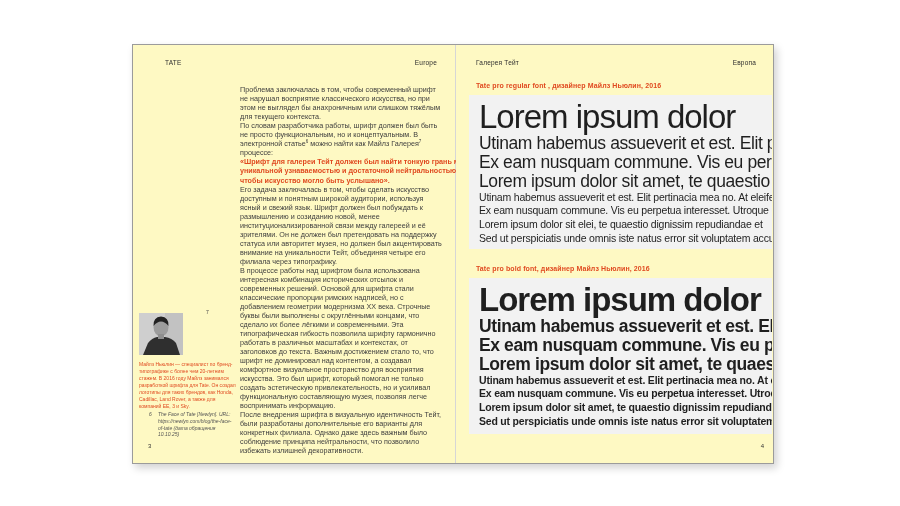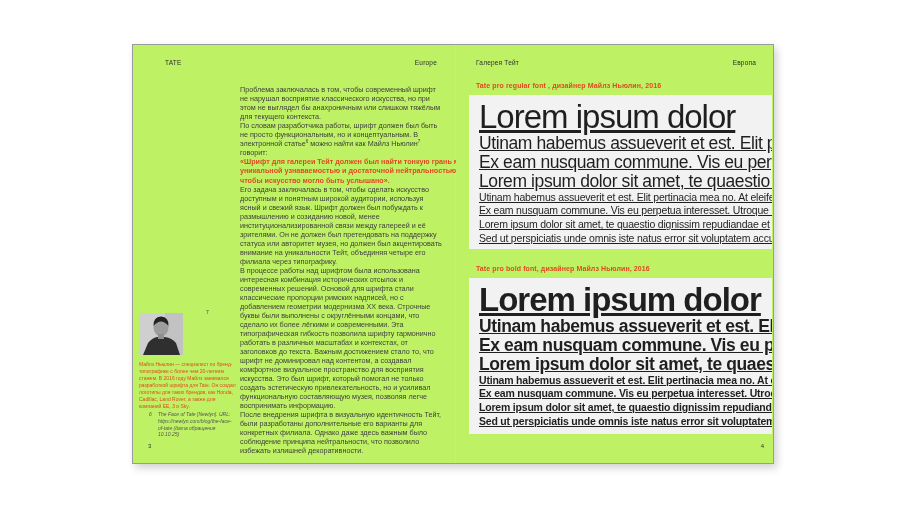--- a/index.html
+++ b/index.html
@@ -1,19 +1,19 @@
 <!DOCTYPE html>
 <html><head>
 <meta charset="utf-8">
 <style>
   html,body{margin:0;padding:0;width:900px;height:506px;background:#ffffff;overflow:hidden;
     font-family:"Liberation Sans", sans-serif;}
   .spread{position:absolute;left:132px;top:44px;width:640px;height:418px;display:flex;
     background:#ffffff;border:1px solid #9b9b9b;box-shadow:3px 4px 8px rgba(0,0,0,.18);}
-  .page{position:relative;background:#bef264;}
+  .page{position:relative;background:#fef9c3;}
   .page-left{width:322px;border-right:1px solid #d6d6d6;}
   .page-right{width:317px;}
   .hdr{position:absolute;top:14px;font-size:6.5px;color:#2d2d2d;letter-spacing:.2px;}
   .hdr-l{left:32px;} .hdr-r{right:18px;}
   .page-right .hdr-l{left:20px;} .page-right .hdr-r{right:17px;}
 
   
   .bodycol{position:absolute;left:107px;top:40px;width:202px;font-size:7.2px;line-height:1.25;
     color:#3d3d3d;text-align:left;}
   .bodycol p{margin:0;}
@@ -26,39 +26,39 @@
   .footnote{position:absolute;left:16px;top:366px;width:88px;font-size:5px;line-height:1.35;
     color:#555;font-style:italic;display:flex;}
   .footnote .fmark{flex:0 0 9px;font-style:italic;}
   .pageno{position:absolute;bottom:14px;font-size:6px;color:#333;}
   .pageno-l{left:15px;} .pageno-r{right:9px;}
 
   
   .speclabel{position:absolute;left:20px;color:#e04a20;font-size:7px;font-weight:bold;letter-spacing:.1px;}
   .label-1{top:37px;} .label-2{top:220px;}
   .panel{position:absolute;left:13px;right:1px;background:#f2f2f2;overflow:hidden;
-    padding:5px 0 0 10px;box-sizing:border-box;color:#1f1f1f;text-decoration:underline;}
+    padding:5px 0 0 10px;box-sizing:border-box;color:#1f1f1f;}
   .panel-1{top:50px;height:154px;}
   .panel-2{top:233px;height:156px;font-weight:bold;}
   .spec-display{font-size:33px;line-height:1.02;letter-spacing:-1px;white-space:nowrap;}
   .spec-mid{font-size:17.5px;line-height:1.09;letter-spacing:-.4px;white-space:nowrap;}
   .spec-small{font-size:10.5px;line-height:1.3;letter-spacing:-.2px;white-space:nowrap;}
 </style>
 </head>
 <body>
 
 <div class="spread">
 
   <div class="page page-left">
     <div class="hdr hdr-l">TATE</div>
     <div class="hdr hdr-r">Europe</div>
 
     <div class="bodycol">
       <p>Проблема заключалась в том, чтобы современный шрифт не нарушал восприятие классического искусства, но при этом не выглядел бы анахроничным или слишком тяжёлым для текущего контекста.</p>
-      <p><span>По словам разработчика работы, шрифт должен был быть не просто функциональным, но и концептуальным. В электронной статье</span><sup>6</sup><span> можно найти как Майлз Ньюлин</span><sup>7</sup><span> говорит:</span></p>
+      <p><span>По словам разработчика работы, шрифт должен был быть не просто функциональным, но и концептуальным. В электронной статье</span><sup>6</sup><span> можно найти как Майлз Галерея</span><sup>7</sup><span> процессе:</span></p>
       <p class="quote">«Шрифт для галереи Тейт должен был найти тонкую грань между уникальной узнаваемостью и достаточной нейтральностью, чтобы искусство могло быть услышано».</p>
       <p>Его задача заключалась в том, чтобы сделать искусство доступным и понятным широкой аудитории, используя ясный и свежий язык. Шрифт должен был побуждать к размышлению и созиданию новой, менее институционализированной связи между галереей и её зрителями. Он не должен был претендовать на поддержку статуса или авторитет музея, но должен был акцентировать внимание на уникальности Тейт, объединяя четыре его филиала через типографику.</p>
       <p>В процессе работы над шрифтом была использована интересная комбинация исторических отсылок и современных решений. Основой для шрифта стали классические пропорции римских надписей, но с добавлением геометрии модернизма XX века. Строчные буквы были выполнены с округлёнными концами, что сделало их более лёгкими и современными. Эта типографическая гибкость позволила шрифту гармонично работать в различных масштабах и контекстах, от заголовков до текста. Важным достижением стало то, что шрифт не доминировал над контентом, а создавал комфортное визуальное пространство для восприятия искусства. Это был шрифт, который помогал не только создать эстетическую привлекательность, но и усиливал функциональную составляющую музея, позволяя легче воспринимать информацию.</p>
       <p>После внедрения шрифта в визуальную идентичность Тейт, были разработаны дополнительные его варианты для конкретных филиала. Однако даже здесь важным было соблюдение принципа нейтральности, что позволило избежать излишней декоративности.</p>
     </div>
 
     <div class="photo-marker">7</div>
     <div class="photo">
       <svg width="44" height="42" viewBox="0 0 44 42" xmlns="http://www.w3.org/2000/svg">
         <rect x="0" y="0" width="44" height="42" fill="#cfcfcf"></rect>
@@ -84,21 +84,21 @@
     <div class="hdr hdr-r">Европа</div>
 
     <div class="speclabel label-1">Tate pro regular font , дизайнер Майлз Ньюлин, 2016</div>
     <div class="panel panel-1">
       <div class="spec-display">Lorem ipsum dolor</div>
       <div class="spec-mid">Utinam habemus assueverit et est. Elit pertin</div>
       <div class="spec-mid">Ex eam nusquam commune. Vis eu perpetua</div>
       <div class="spec-mid">Lorem ipsum dolor sit amet, te quaestio dig</div>
       <div class="spec-small">Utinam habemus assueverit et est. Elit pertinacia mea no. At eleifen</div>
       <div class="spec-small">Ex eam nusquam commune. Vis eu perpetua interesset. Utroque er</div>
-      <div class="spec-small">Lorem ipsum dolor sit amet, te quaestio dignissim repudiandae et</div>
+      <div class="spec-small">Lorem ipsum dolor sit elei, te quaestio dignissim repudiandae et</div>
       <div class="spec-small">Sed ut perspiciatis unde omnis iste natus error sit voluptatem accus</div>
     </div>
 
     <div class="speclabel label-2">Tate pro bold font, дизайнер Майлз Ньюлин, 2016</div>
     <div class="panel panel-2">
       <div class="spec-display">Lorem ipsum dolor</div>
       <div class="spec-mid">Utinam habemus assueverit et est. Elit per</div>
       <div class="spec-mid">Ex eam nusquam commune. Vis eu perpet</div>
       <div class="spec-mid">Lorem ipsum dolor sit amet, te quaestio d</div>
       <div class="spec-small">Utinam habemus assueverit et est. Elit pertinacia mea no. At elei</div>

